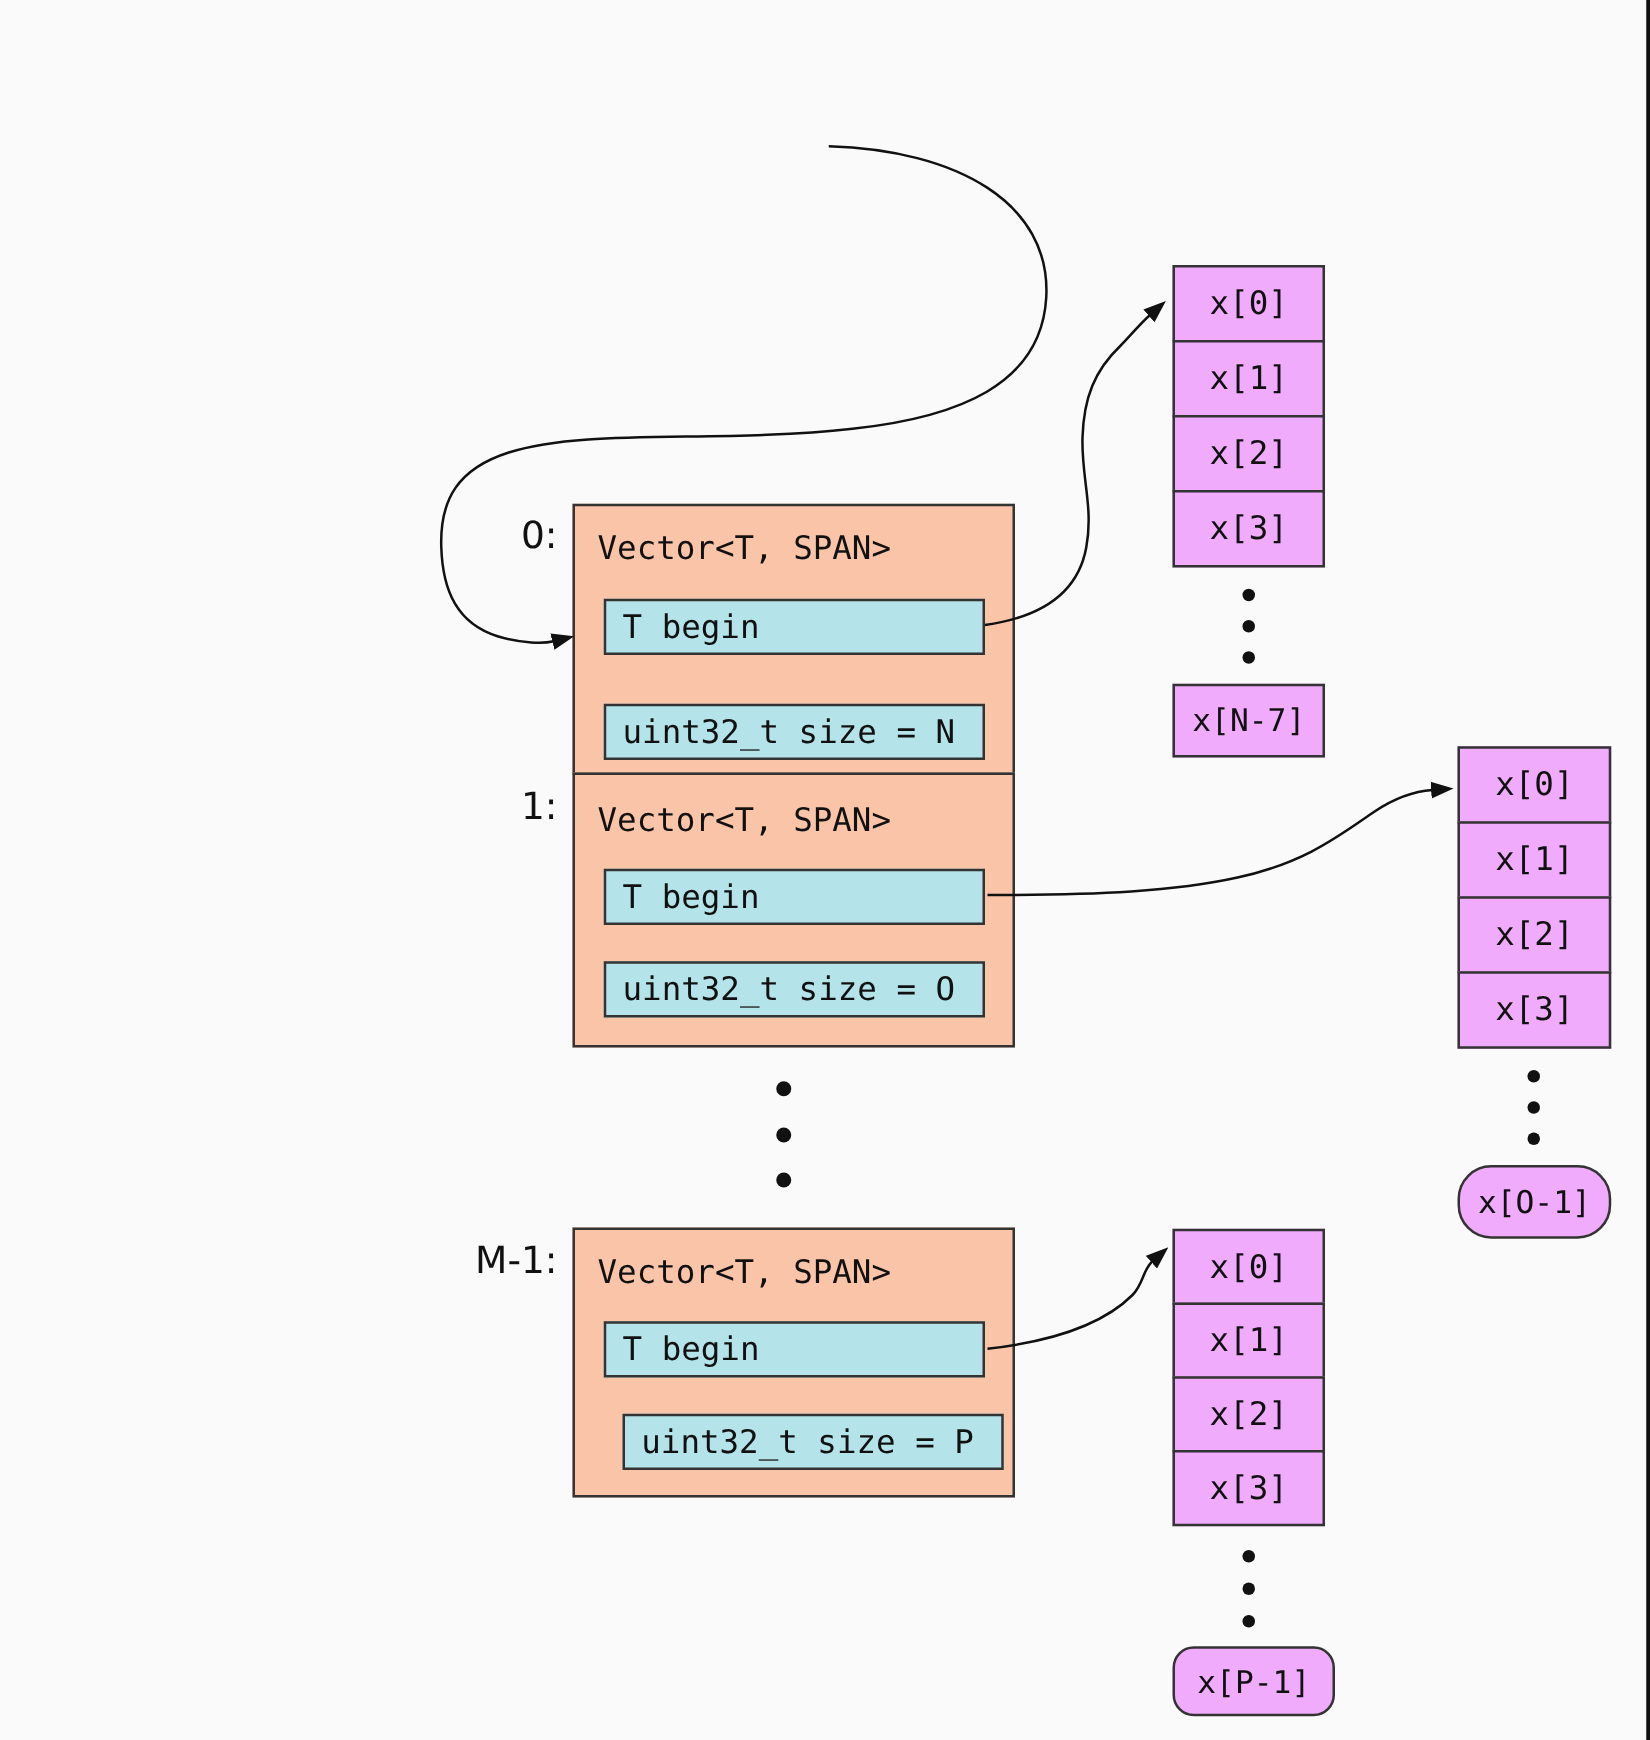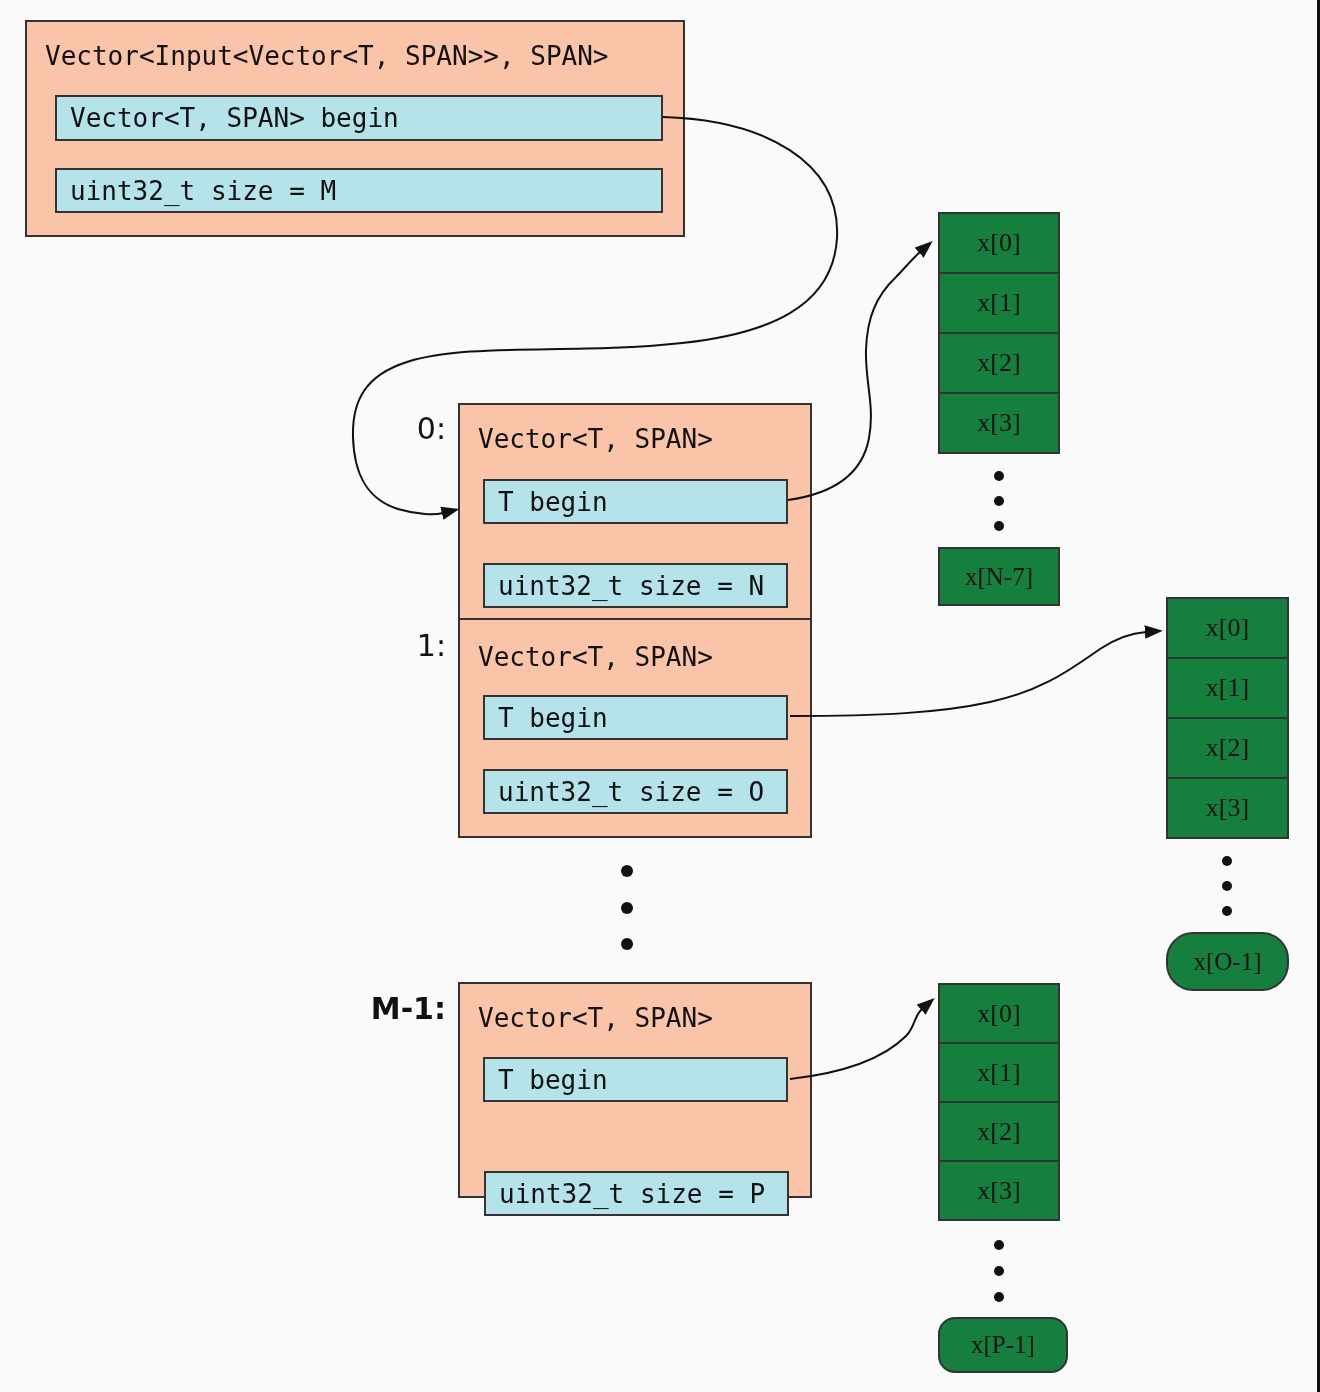--- a/index.html
+++ b/index.html
@@ -36,65 +36,59 @@
     font-size:26px;white-space:pre;
   }
   .index-label{
     position:absolute;width:90px;text-align:right;
     font-family:"DejaVu Sans", sans-serif;
     font-size:30px;line-height:1;
     z-index:2;
   }
   .cell{
     position:absolute;
-    background:#15803d;
+    background:#f0abfc;
     border:2px solid #333;
     box-sizing:border-box;
     display:flex;align-items:center;justify-content:center;
     font-size:26px;white-space:pre;
     z-index:1;
-    font-family:Liberation Serif, serif;
   }
   .cell.last{font-size:25px;}
   .page-edge{
     position:absolute;top:0;right:0;width:3px;height:1392px;
     background:#111;z-index:6;
   }
 </style>
 </head>
 <body>
 
 <div class="canvas">
 
-  <div class="struct-box" style="left:25px;top:20px;width:660px;height:217px;">
-    <div class="struct-title">Vector&lt;Input&lt;Vector&lt;T, SPAN&gt;&gt;, SPAN&gt;</div>
-    <div class="field" style="left:28px;top:73px;width:608px;height:46px;">Vector&lt;T, SPAN&gt; begin</div>
-    <div class="field" style="left:28px;top:146px;width:608px;height:45px;">uint32_t size = M</div>
-  </div>
 
   <div class="index-label" style="left:356px;top:414px;">0:</div>
   <div class="index-label" style="left:356px;top:631px;">1:</div>
-  <div class="index-label" style="left:356px;top:994px;font-weight:bold;">M-1:</div>
+  <div class="index-label" style="left:356px;top:994px;">M-1:</div>
 
   <div class="struct-box" style="left:458px;top:403px;width:354px;height:217px;">
     <div class="struct-title">Vector&lt;T, SPAN&gt;</div>
     <div class="field" style="left:23px;top:74px;width:305px;height:45px;">T begin</div>
     <div class="field" style="left:23px;top:147px;width:305px;height:45px;margin-top:11px;">uint32_t size = N</div>
   </div>
 
   <div class="struct-box" style="left:458px;top:618px;width:354px;height:220px;">
     <div class="struct-title" style="top:23px;">Vector&lt;T, SPAN&gt;</div>
     <div class="field" style="left:23px;top:75px;width:305px;height:45px;">T begin</div>
     <div class="field" style="left:23px;top:149px;width:305px;height:45px;">uint32_t size = O</div>
   </div>
 
   <div class="struct-box" style="left:458px;top:982px;width:354px;height:216px;">
     <div class="struct-title">Vector&lt;T, SPAN&gt;</div>
     <div class="field" style="left:23px;top:73px;width:305px;height:45px;">T begin</div>
-    <div class="field" style="left:24px;top:147px;width:305px;height:45px;margin-top:40px;">uint32_t size = P</div>
+    <div class="field" style="left:38px;top:147px;width:305px;height:45px;">uint32_t size = P</div>
   </div>
 
   <div class="cell" style="left:938px;top:212px;width:122px;height:62px;">x[0]</div>
   <div class="cell" style="left:938px;top:272px;width:122px;height:62px;">x[1]</div>
   <div class="cell" style="left:938px;top:332px;width:122px;height:62px;">x[2]</div>
   <div class="cell" style="left:938px;top:392px;width:122px;height:62px;">x[3]</div>
   <div class="cell last" style="left:938px;top:547px;width:122px;height:59px;">x[N-7]</div>
 
   <div class="cell" style="left:1166px;top:597px;width:123px;height:62px;">x[0]</div>
   <div class="cell" style="left:1166px;top:657px;width:123px;height:62px;">x[1]</div>

